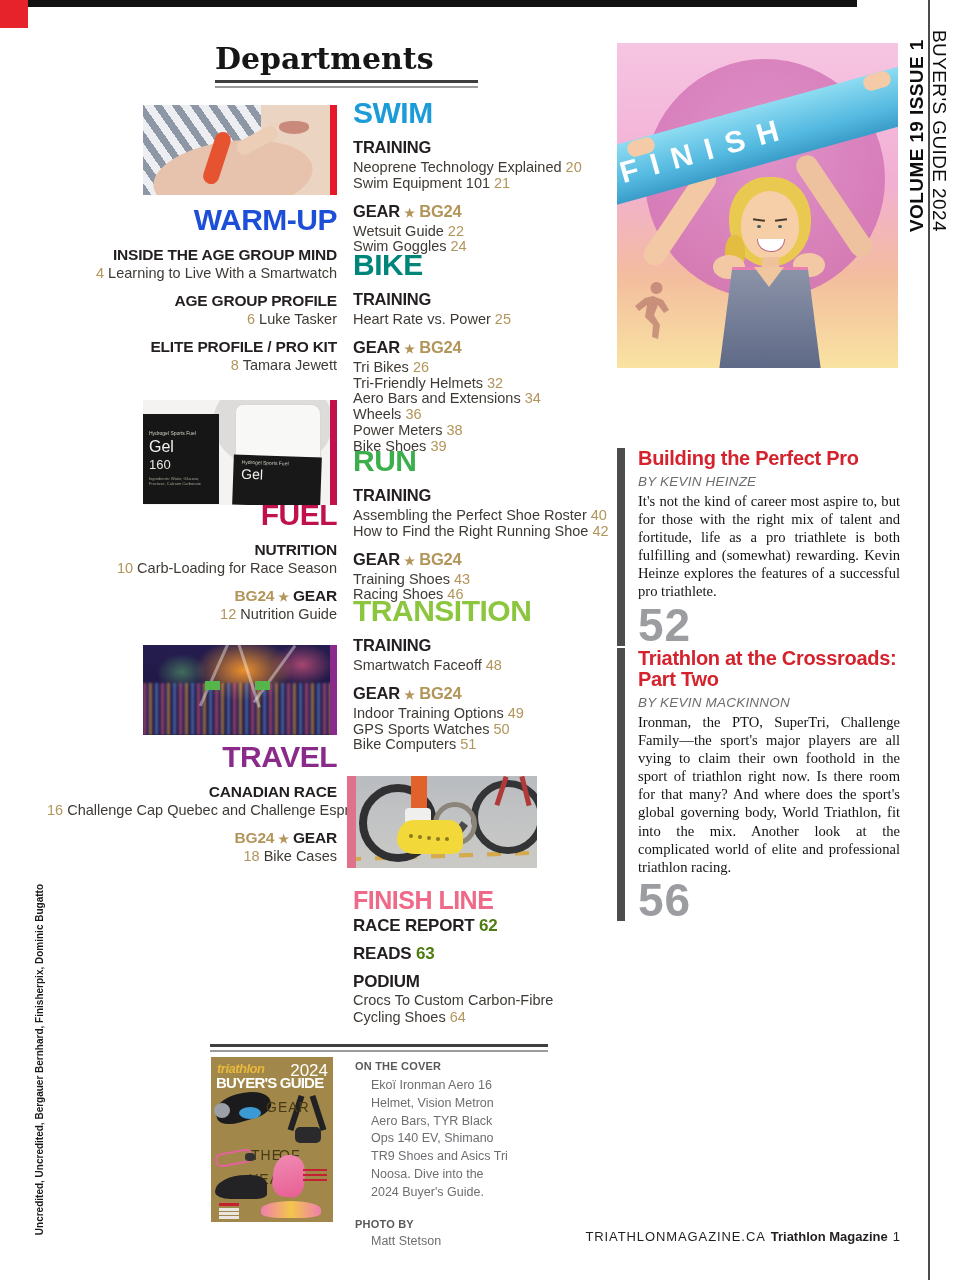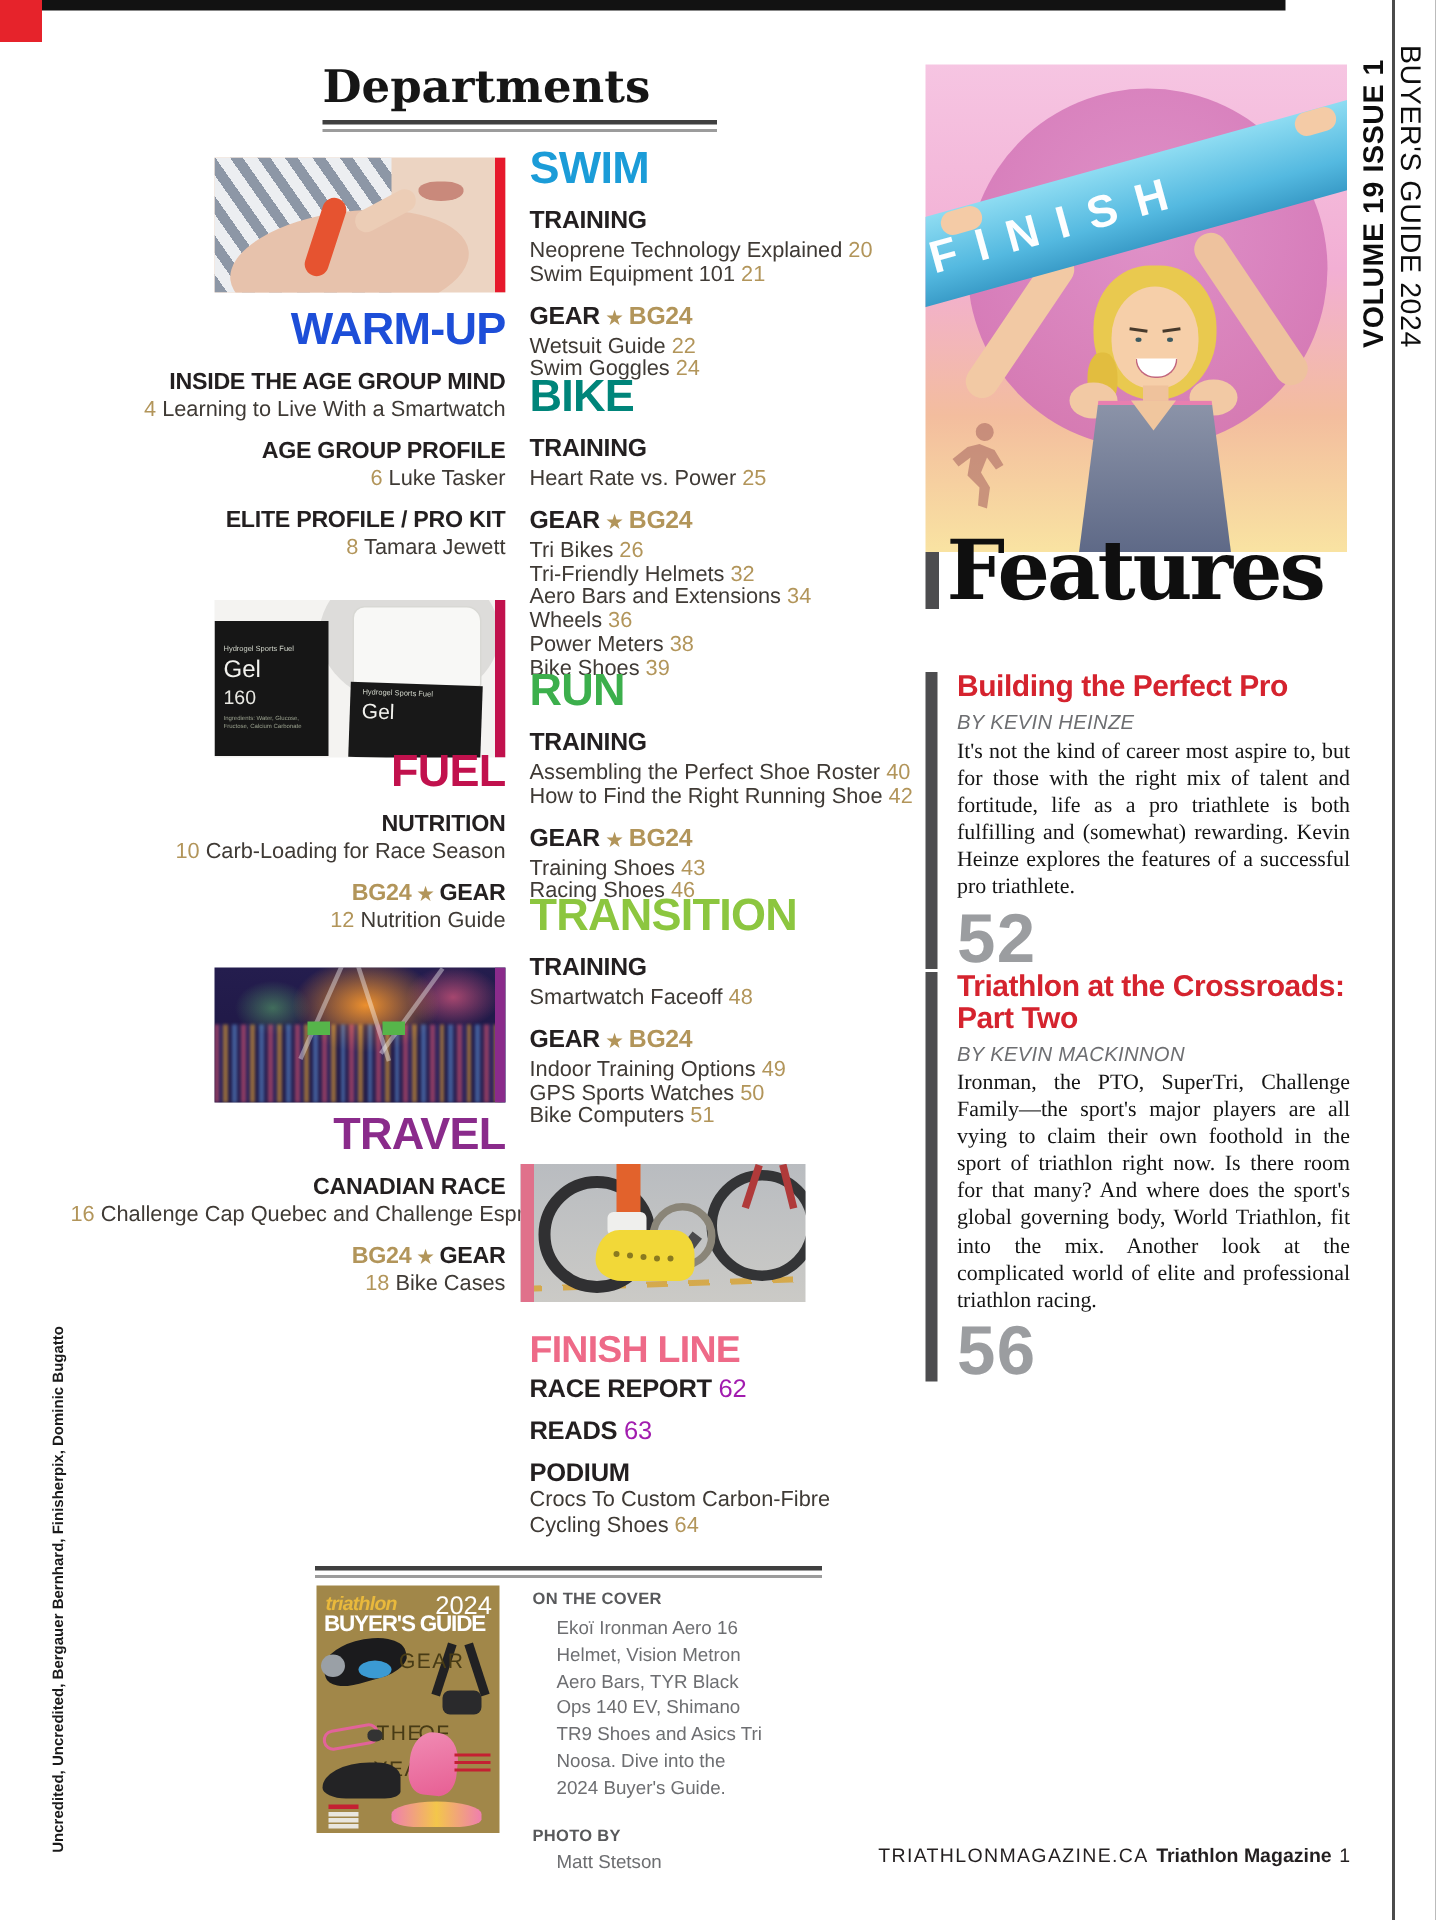--- a/index.html
+++ b/index.html
@@ -84,21 +84,21 @@
   .gold{color:#b2955a;}
   .star{color:#b2955a;font-size:12px;}
   
   .mid{position:absolute;left:353px;width:230px;}
   .mid h2{margin:0;font-size:30px;line-height:1;letter-spacing:-.5px;}
   .mid .grp{margin:10px 0 3px;font-size:16.5px;font-weight:bold;letter-spacing:-.2px;color:#231f20;}
   .mid .it{margin:0;font-size:14.5px;line-height:15.8px;color:#3f3a35;white-space:nowrap;}
   .c-swim{color:#1b9cd8;} .c-bike{color:#00857a;} .c-run{color:#3caf4c;}
   .c-trans{color:#8cc63f;} .c-warm{color:#1d4ed8;} .c-fuel{color:#c1114d;}
   .c-travel{color:#8a2b8b;} .c-finish{color:#ee6a88;}
-  .graynum{color:#a21caf;font-weight:normal;}
+  .graynum{color:#4d7c0f;font-weight:bold;}
   .fin h2{font-size:25px;}
   .fin .row{margin:8px 0 0;font-size:17px;font-weight:bold;letter-spacing:-.2px;}
   .fin .it{margin:1px 0 0;}
   
   .cover-rule{position:absolute;left:210px;top:1044px;width:338px;height:3px;
       border-top:3px solid #3f3f3f;border-bottom:2px solid #9c9c9c;}
   .cover{position:absolute;left:211px;top:1057px;width:122px;height:165px;background:#a18749;overflow:hidden;}
   .cover .shape{position:absolute;}
   .cv-logo{left:6px;top:4px;font-size:13px;font-weight:bold;font-style:italic;letter-spacing:-.5px;color:#e9b93c;}
   .cv-year{right:5px;top:4px;font-size:17px;color:#fff;}
@@ -358,24 +358,20 @@
     <div class="shape il-eye il-eyel"></div>
     <div class="shape il-eye il-eyer"></div>
     <div class="shape il-smile"></div>
     <div class="shape il-neck"></div>
     <div class="shape il-shoul il-shl"></div>
     <div class="shape il-shoul il-shr"></div>
     <div class="shape il-tank"></div>
     <div class="shape il-v"></div>
   </div>
 
-  <div class="feat-head">
-    <div class="bar"></div>
-    <h1>Features</h1>
-  </div>
 
   <div class="feature f1">
     <h3><span>Building the Perfect Pro</span></h3>
     <p class="by">BY KEVIN HEINZE</p>
     <p class="body">It's not the kind of career most aspire to, but for those with the right mix of talent and fortitude, life as a pro triathlete is both fulfilling and (somewhat) rewarding. Kevin Heinze explores the features of a successful pro triathlete.</p>
     <p class="pnum">52</p>
   </div>
 
   <div class="feature f2">
     <h3>

